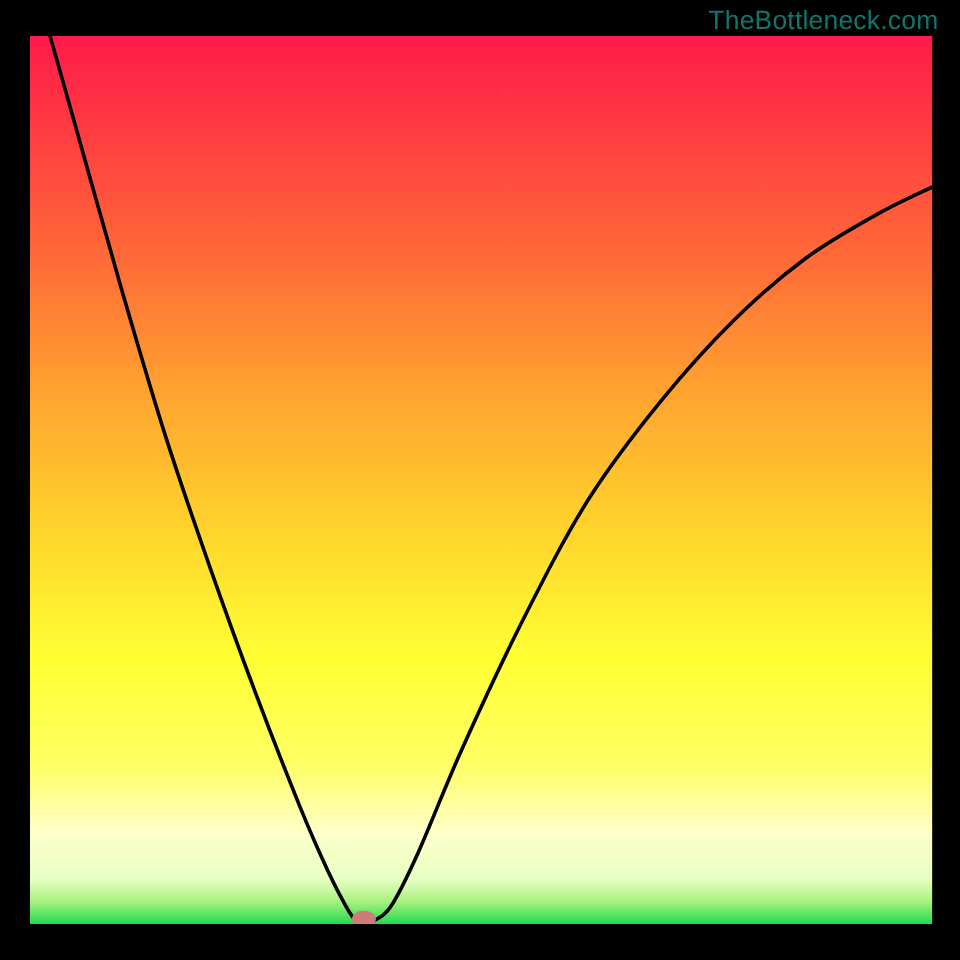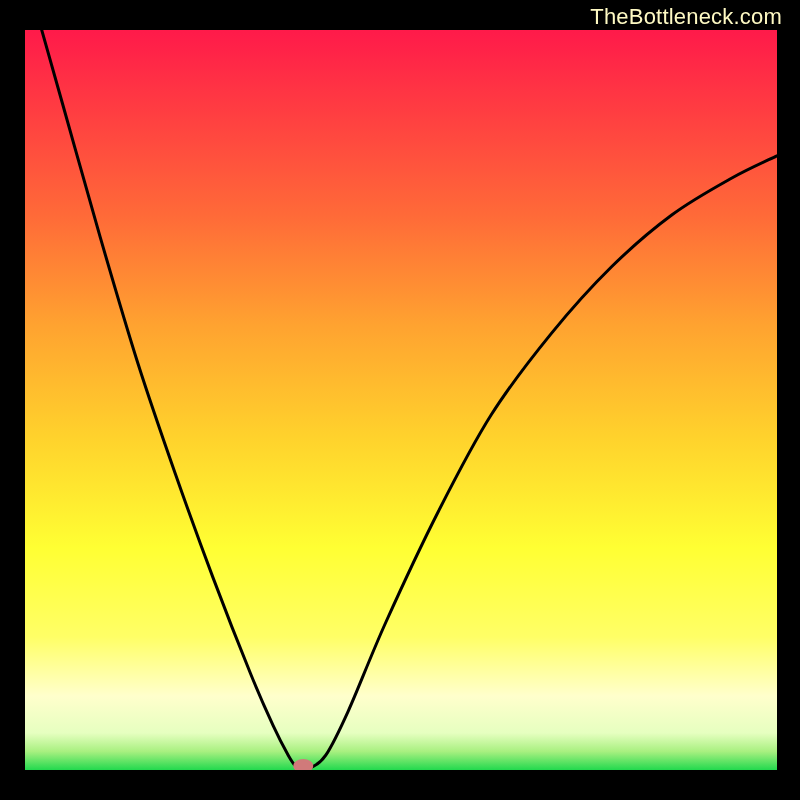--- a/index.html
+++ b/index.html
@@ -13,21 +13,21 @@
   .chart-container {
     position: relative;
     width: 800px;
     height: 800px;
     background: #000;
   }
   .watermark {
     position: absolute;
     top: 4px;
     right: 18px;
-    color: #fef9c3;
+    color: #0f766e;
     font-family: Arial, sans-serif;
     font-size: 22px;
     letter-spacing: 0.2px;
     z-index: 10;
   }
   .plot-area {
     position: absolute;
     left: 25px;
     top: 30px;
     width: 752px;

